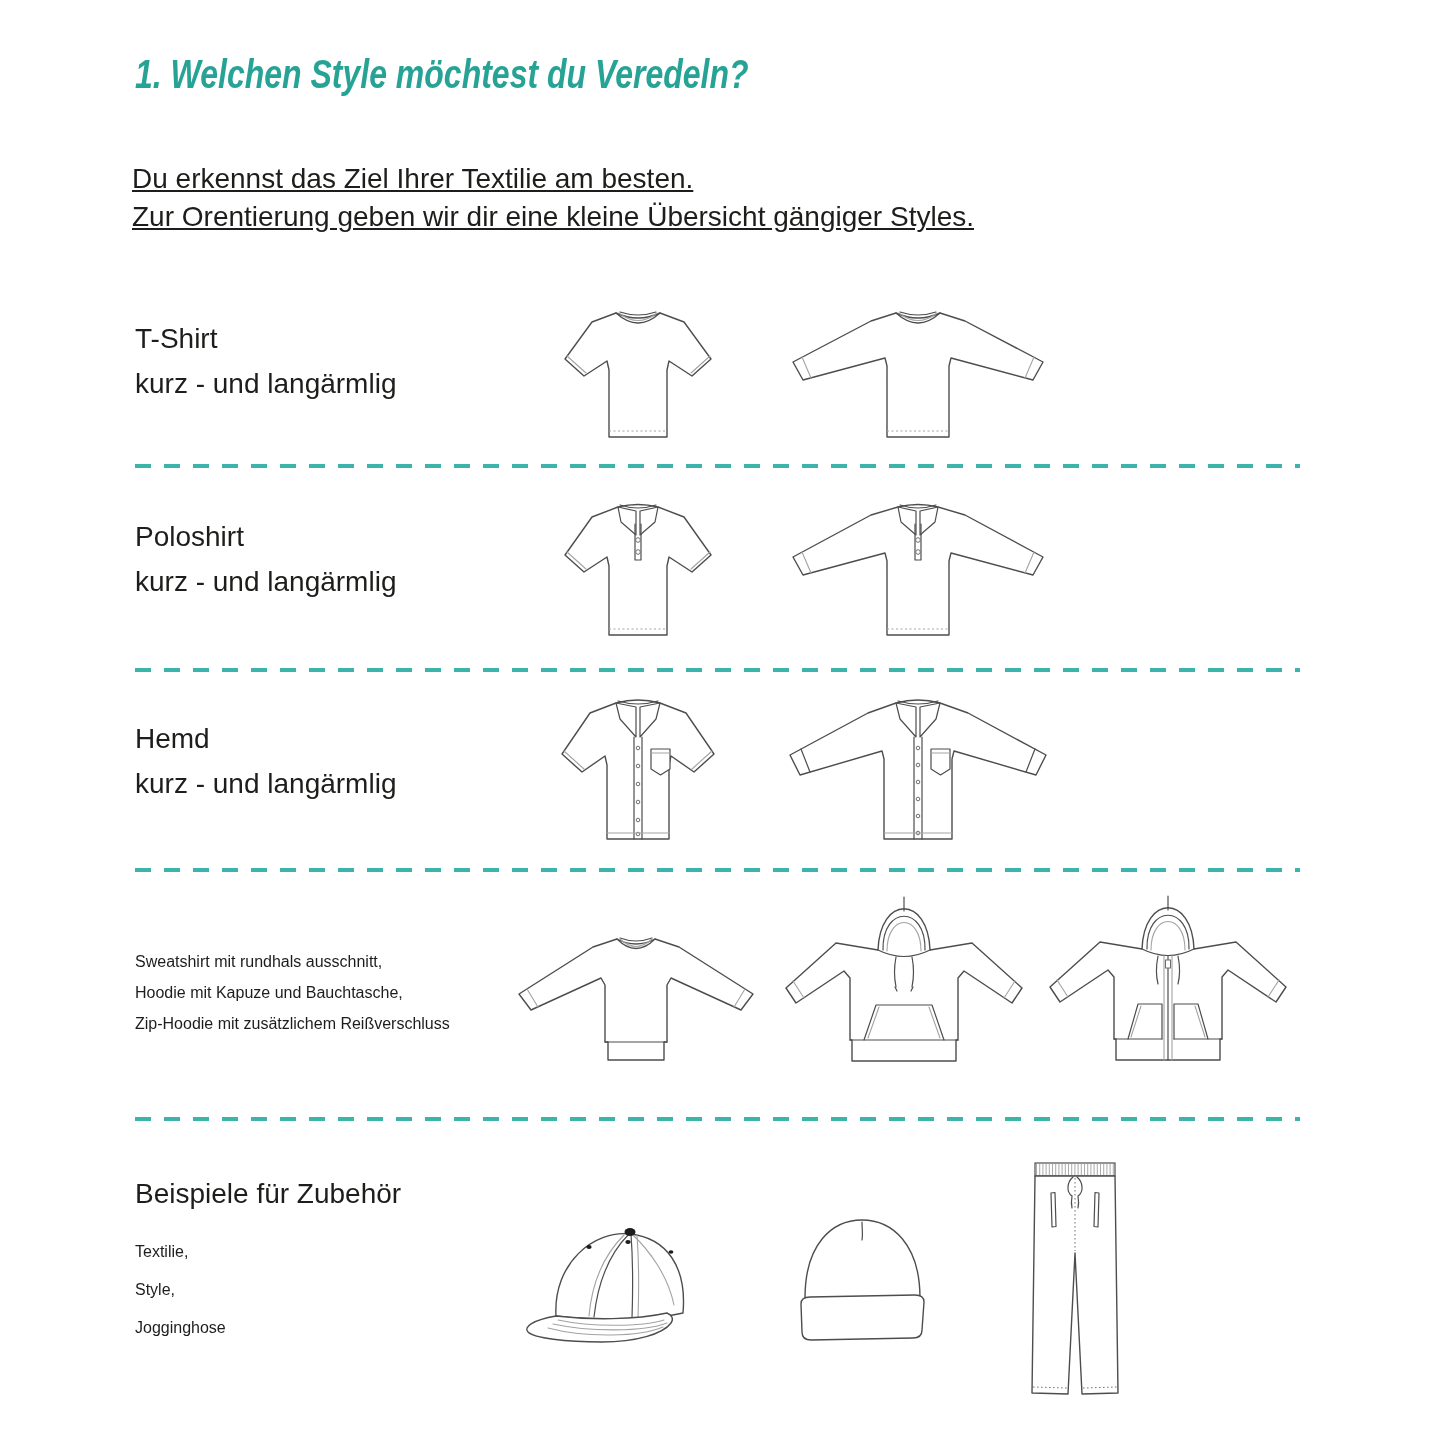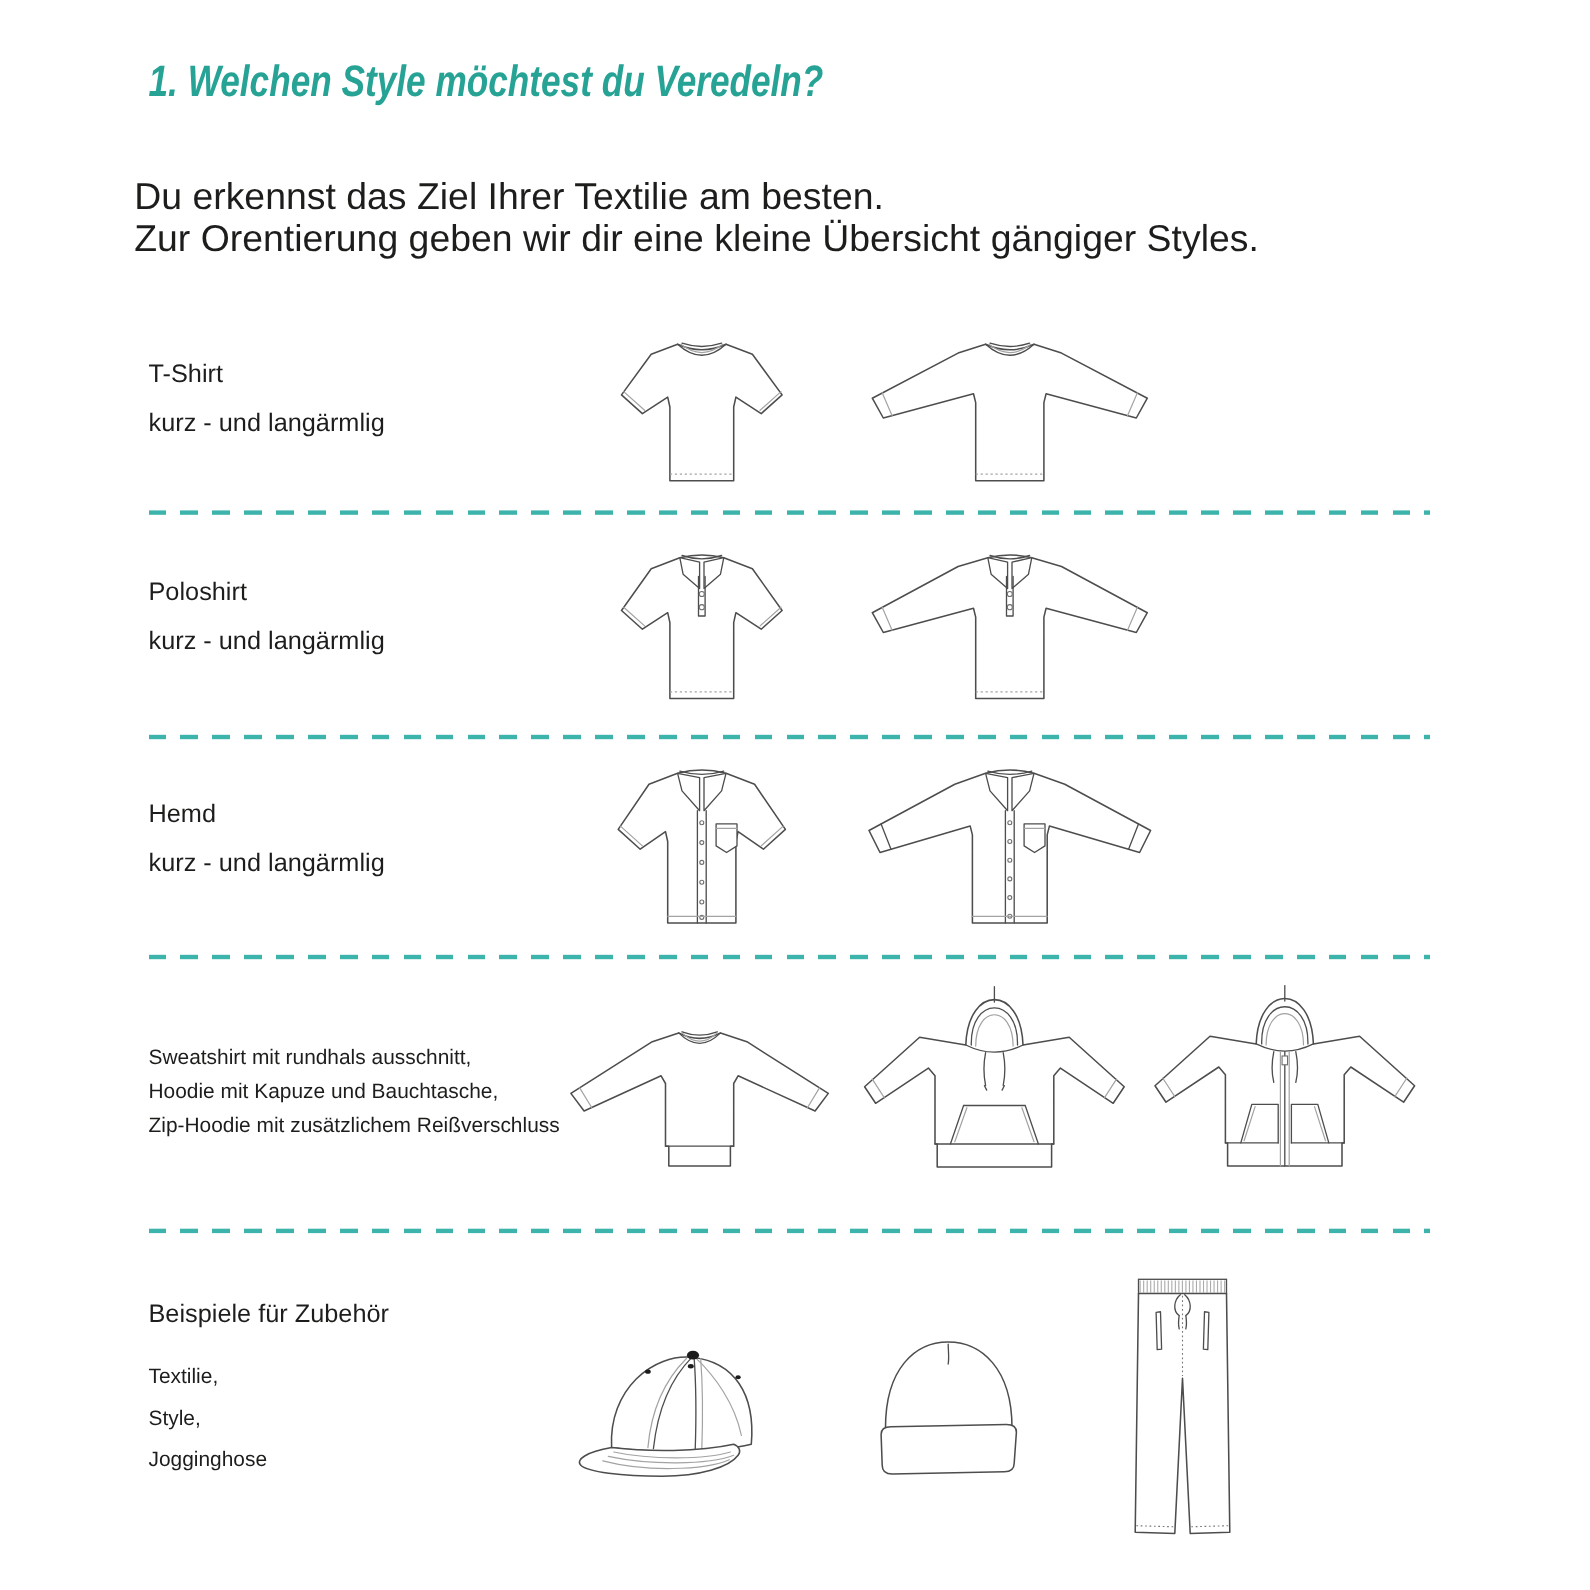--- a/index.html
+++ b/index.html
@@ -15,26 +15,26 @@
   
   #heading {
     position:absolute; left:135px; top:52px;
     font-size:40px; font-weight:bold; font-style:italic;
     color:#27a396; letter-spacing:0px; white-space:nowrap;
     transform:scaleX(0.8); transform-origin:left top;
     margin:0;
   }
 
   
-  .intro { position:absolute; left:122px; top:160px; font-size:34px; line-height:38px; }
+  .intro { position:absolute; left:132px; top:160px; font-size:28px; line-height:38px;text-decoration:underline; }
   .intro span { display:block; white-space:nowrap; }
 
   
-  .txt { position:absolute; left:135px; font-size:23px; line-height:28px; white-space:nowrap; }
-  .txt-sm { font-size:19px;text-align:center; }
+  .txt { position:absolute; left:135px; font-size:28px; line-height:28px; white-space:nowrap; }
+  .txt-sm { font-size:16px;text-align:center; }
 
   
   .divider {
     position:absolute; left:135px; width:1165px; height:4px;
     background:repeating-linear-gradient(90deg,#3cb4ac 0 16px,transparent 16px 29px);
   }
 
   
   svg.illus { position:absolute; overflow:visible; }
   .o   { fill:#ffffff; stroke:#4d4d4d; stroke-width:1.4; stroke-linejoin:round; }

